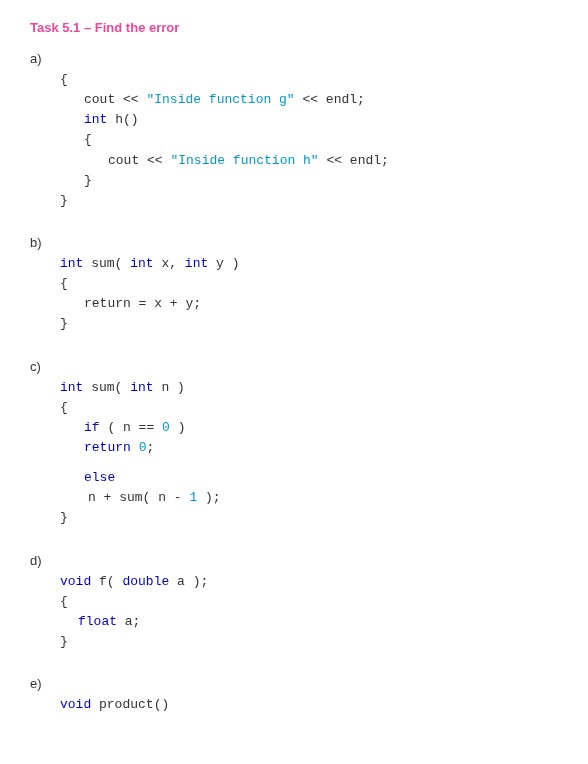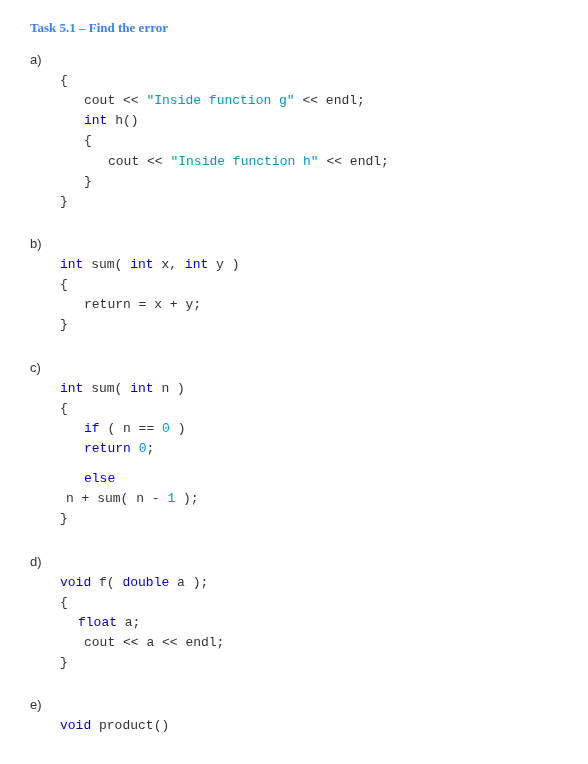--- a/index.html
+++ b/index.html
@@ -12,24 +12,24 @@
       background: #ffffff;
       font-family: 'Courier New', Courier, monospace;
       font-size: 13px;
       color: #333;
       padding: 20px 30px;
       width: 588px;
       min-height: 764px;
     }
 
     .task-title {
-      font-family: Liberation Serif, serif;
+      font-family: Liberation Sans, sans-serif;
       font-size: 13px;
       font-weight: bold;
-      color: #3b82f6;
+      color: #ec4899;
       margin-bottom: 16px;
     }
 
     .section {
       margin-bottom: 24px;
     }
 
     .section-label {
       font-family: Arial, sans-serif;
       font-size: 13px;
@@ -86,31 +86,30 @@
       </div>
     </div>
     <div class="section">
       <div class="section-label">c)</div>
       <div class="code-block">
         <div><span class="kw">int</span><span class="normal"> sum( </span><span class="kw">int</span><span class="normal"> n )</span></div>
         <div><span class="normal">{</span></div>
         <div style="margin-left: 24px;"><span class="kw">if</span><span class="normal"> ( n == </span><span class="num">0</span><span class="normal"> )</span></div>
         <div style="margin-left: 24px;"><span class="kw">return</span><span class="normal"> </span><span class="num">0</span><span class="normal">;</span></div>
         <div style="margin-left: 24px; margin-top: 10px;"><span class="kw">else</span></div>
-        <div style="margin-left: 6px;"><span class="normal">n + sum( n - </span><span class="num">1</span><span class="normal"> );</span></div>
+        <div style="margin-left: 28px;"><span class="normal">n + sum( n - </span><span class="num">1</span><span class="normal"> );</span></div>
         <div><span class="normal">}</span></div>
       </div>
     </div>
     <div class="section">
       <div class="section-label">d)</div>
       <div class="code-block">
         <div><span class="kw">void</span><span class="normal"> f( </span><span class="kw">double</span><span class="normal"> a );</span></div>
         <div><span class="normal">{</span></div>
         <div style="margin-left: 18px;"><span class="kw">float</span><span class="normal"> a;</span></div>
-        <div style="margin-left: 24px;"><span class="normal">cout &lt;&lt; a &lt;&lt; endl;</span></div>
         <div><span class="normal">}</span></div>
       </div>
     </div>
     <div class="section">
       <div class="section-label">e)</div>
       <div class="code-block">
         <div><span class="kw">void</span><span class="normal"> product()</span></div>
       </div>
     </div>
   </div>

